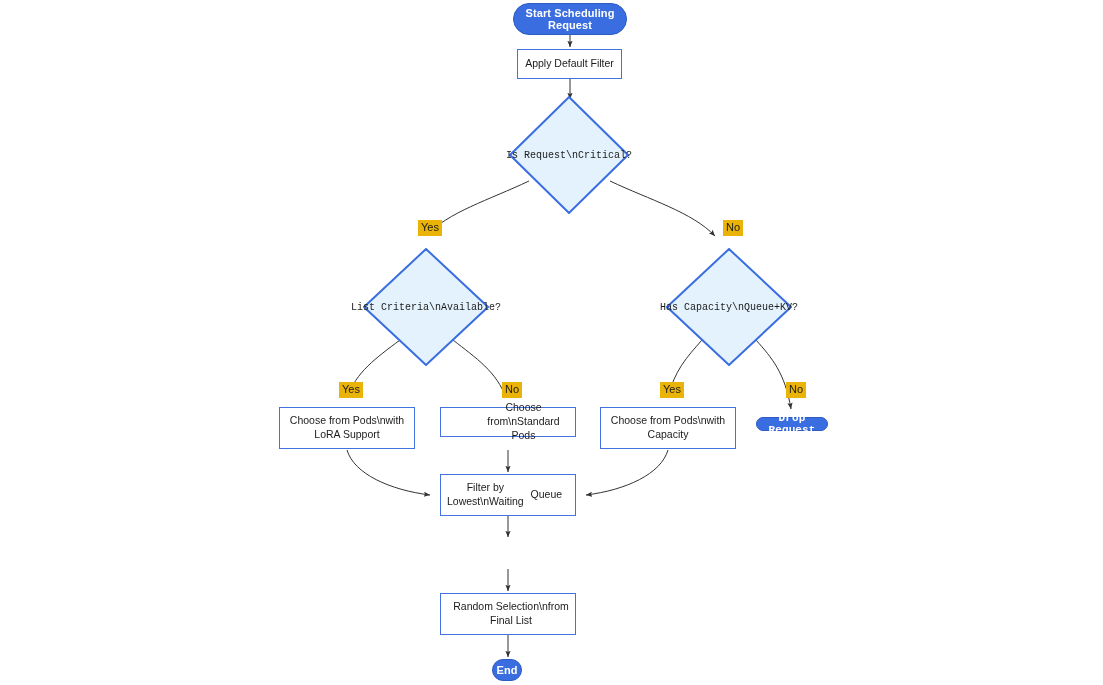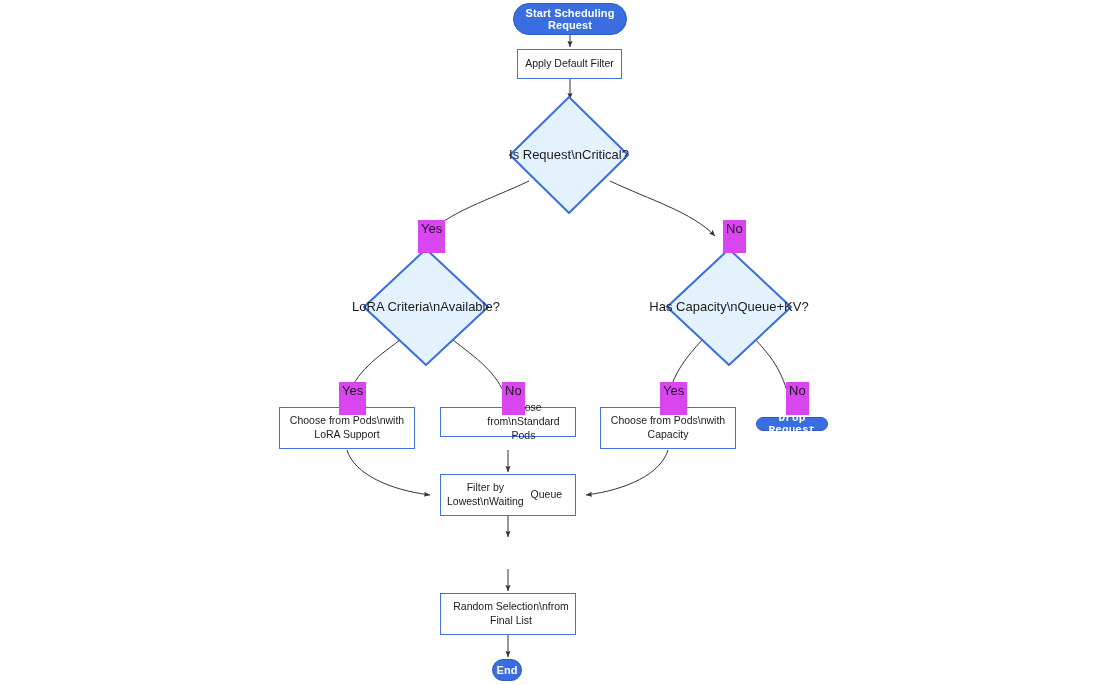--- a/index.html
+++ b/index.html
@@ -68,34 +68,35 @@
   .decision .dia {
     position: absolute;
     left: 0;
     top: 0;
     width: 100%;
     height: 100%;
   }
   .decision .dlabel {
     position: relative;
     z-index: 3;
-    font-size: 13px;
+    font-size: 10px;
     color: #1b1b1b;
     line-height: 1.3;
     white-space: nowrap;
+    font-family: Liberation Mono, monospace;
   }
   
   .edge-label {
     position: absolute;
     z-index: 3;
-    background: #d946ef;
+    background: #eab308;
     color: #1b1b1b;
-    font-size: 13px;
+    font-size: 11px;
     line-height: 1.2;
-    padding: 1px 3px 16px 3px;
+    padding: 1px 3px 2px 3px;
     white-space: nowrap;
   }
 </style>
 </head>
 <body>
 
 <div id="canvas">
 
   <svg id="edges" viewBox="0 0 1103 685" width="1103" height="685" xmlns="http://www.w3.org/2000/svg">
     <defs>
@@ -147,21 +148,21 @@
     <svg class="dia" viewBox="0 0 120 118" preserveAspectRatio="none">
       <polygon points="60,1 119,59 60,117 1,59" fill="#e3f2fd" stroke="#3a6ee0" stroke-width="2"></polygon>
     </svg>
     <span class="dlabel">Is Request\nCritical?</span>
   </div>
 
   <div class="node decision" style="left:363px; top:248px; width:126px; height:118px;">
     <svg class="dia" viewBox="0 0 126 118" preserveAspectRatio="none">
       <polygon points="63,1 125,59 63,117 1,59" fill="#e3f2fd" stroke="#3a6ee0" stroke-width="2"></polygon>
     </svg>
-    <span class="dlabel">LoRA Criteria\nAvailable?</span>
+    <span class="dlabel">List Criteria\nAvailable?</span>
   </div>
 
   <div class="node decision" style="left:666px; top:248px; width:126px; height:118px;">
     <svg class="dia" viewBox="0 0 126 118" preserveAspectRatio="none">
       <polygon points="63,1 125,59 63,117 1,59" fill="#e3f2fd" stroke="#3a6ee0" stroke-width="2"></polygon>
     </svg>
     <span class="dlabel">Has Capacity\nQueue+KV?</span>
   </div>
 
   <div class="node process" style="left:279px; top:407px; width:136px; height:42px; flex-direction:column;">

